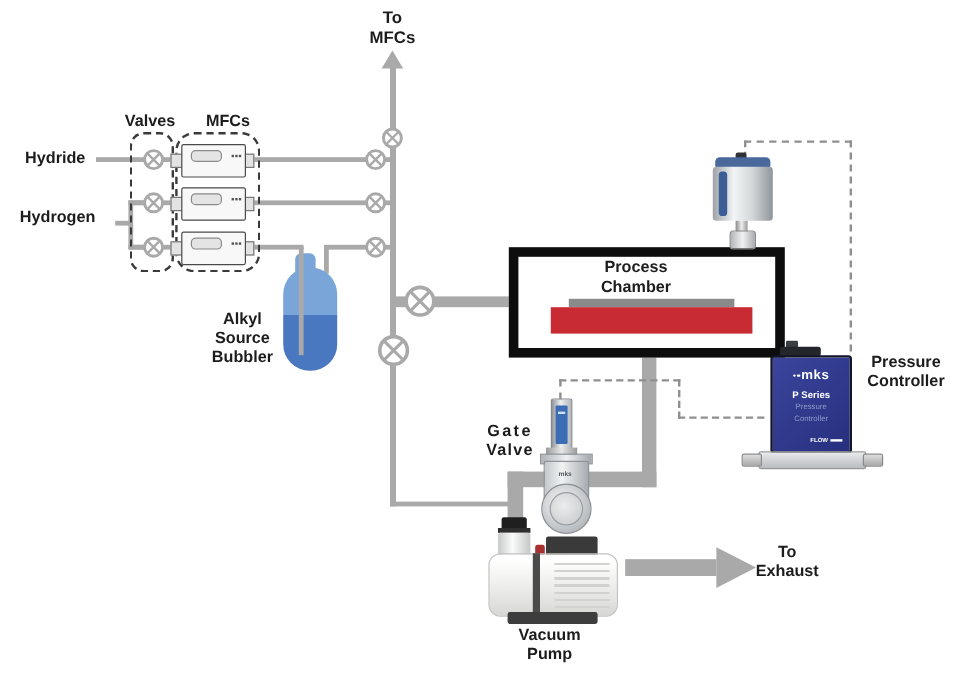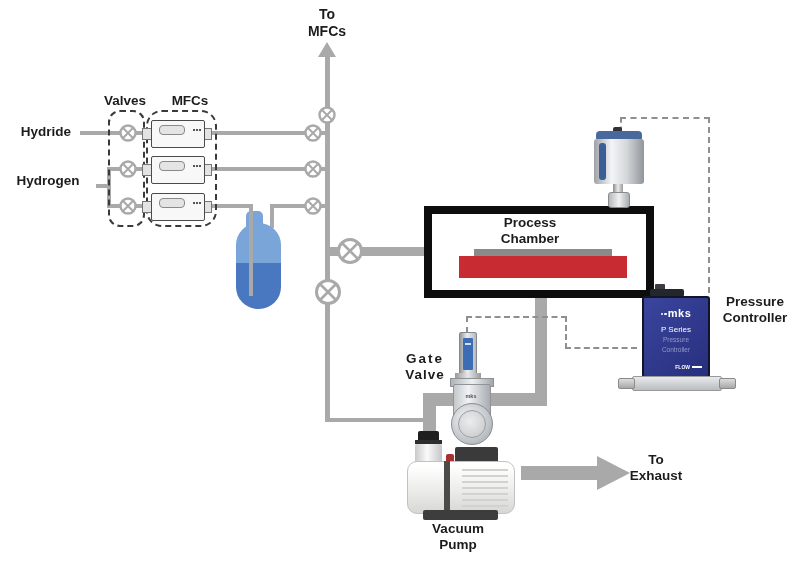--- a/index.html
+++ b/index.html
@@ -19,21 +19,21 @@
   .mfc-body{position:absolute;left:9px;top:1px;width:52px;height:26px;background:#f8f8f8;border:1.4px solid #4a4a4a;border-radius:2px;}
   .mfc-disp{position:absolute;left:7px;top:4px;width:24px;height:8px;border:1px solid #8a8a8a;border-radius:4px;background:#e4e4e4;}
   .mfc-dots{position:absolute;right:9px;top:8px;width:2px;height:2px;background:#555;box-shadow:3px 0 #555,6px 0 #555;}
   .tri-up{position:absolute;width:0;height:0;border-left:9px solid transparent;border-right:9px solid transparent;border-bottom:15px solid #a9a9a9;}
   .tri-right{position:absolute;width:0;height:0;border-top:17px solid transparent;border-bottom:17px solid transparent;border-left:33px solid #a9a9a9;}
   .dot{display:inline-block;width:2.5px;height:2.5px;border-radius:50%;background:#fff;margin-right:1px;vertical-align:middle;}
   .pcface{position:absolute;left:642px;top:296px;width:68px;height:82px;box-sizing:border-box;
           background:linear-gradient(135deg,#3a459c,#272f7e);border:2px solid #121528;border-radius:3px;
           color:#fff;display:flex;flex-direction:column;align-items:center;padding-top:9px;}
   .pc-brand{font-size:11px;font-weight:bold;letter-spacing:.5px;}
-  .pc-model{font-size:8px;font-weight:normal;margin-top:6px;}
+  .pc-model{font-size:8px;font-weight:bold;margin-top:6px;}
   .pc-sub{font-size:6.5px;line-height:8px;color:#8f9ac8;margin-top:2px;}
   .pc-badge{position:absolute;right:6px;bottom:6px;font-size:5px;font-weight:bold;color:#fff;display:flex;align-items:center;gap:2px;}
   .pc-badge .bar{display:inline-block;width:10px;height:2.5px;background:#fff;}
   .gv-brand{position:absolute;left:453px;top:393px;width:36px;text-align:center;font-size:5.5px;font-weight:bold;color:#50555a;}
 </style>
 </head>
 <body>
 
 <div id="canvas">
 
@@ -182,20 +182,25 @@
   <div class="tri-right" style="left:597px;top:456px;"></div>
 
   <div class="lbl" style="left:297px;top:6px;width:60px;font-size:14px;line-height:17px;">
     <div>To</div>
     <div>MFCs</div>
   </div>
   <div class="lbl" style="left:95px;top:93px;width:60px;">Valves</div>
   <div class="lbl" style="left:160px;top:93px;width:60px;">MFCs</div>
   <div class="lbl" style="left:10px;top:124px;width:72px;">Hydride</div>
   <div class="lbl" style="left:6px;top:173px;width:84px;">Hydrogen</div>
+  <div class="lbl" style="left:168px;top:258px;width:68px;">
+    <div>Alkyl</div>
+    <div>Source</div>
+    <div>Bubbler</div>
+  </div>
   <div class="lbl" style="left:486px;top:175px;width:88px;margin-top:40px;">
     <div>Process</div>
     <div>Chamber</div>
   </div>
   <div class="lbl" style="left:553px;top:80px;width:132px;">
   </div>
   <div class="lbl" style="left:712px;top:294px;width:86px;">
     <div>Pressure</div>
     <div>Controller</div>
   </div>

